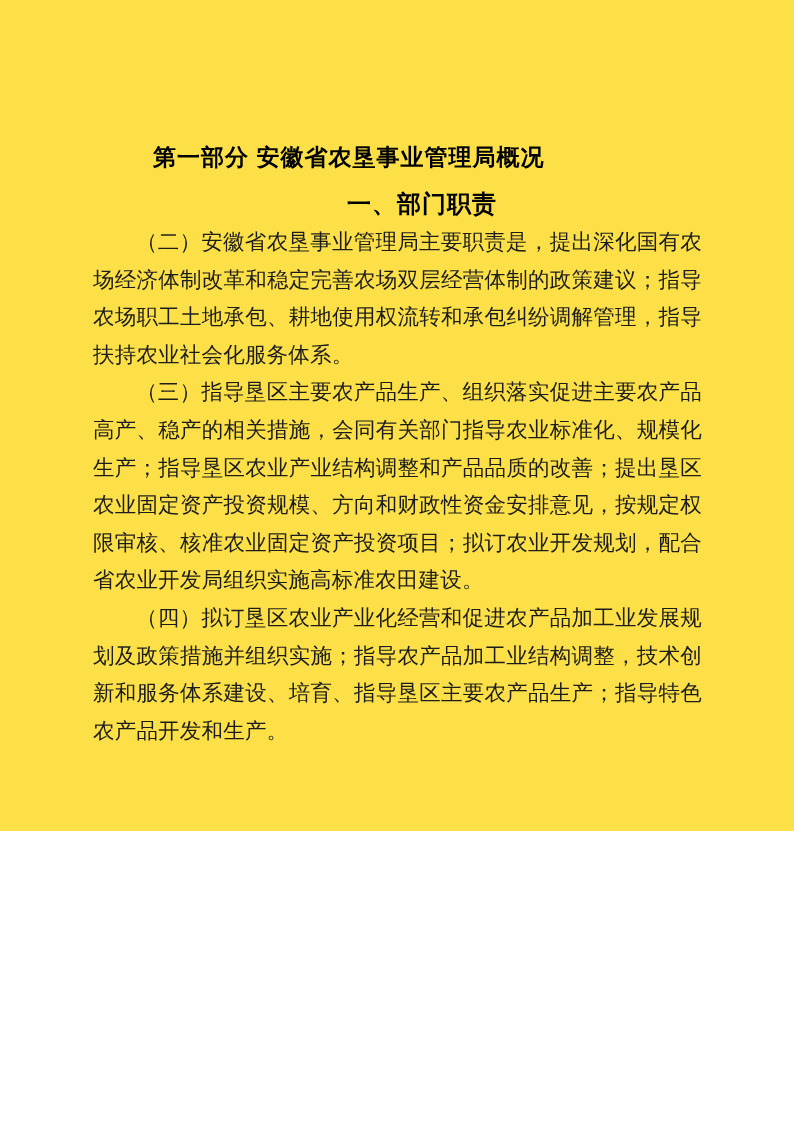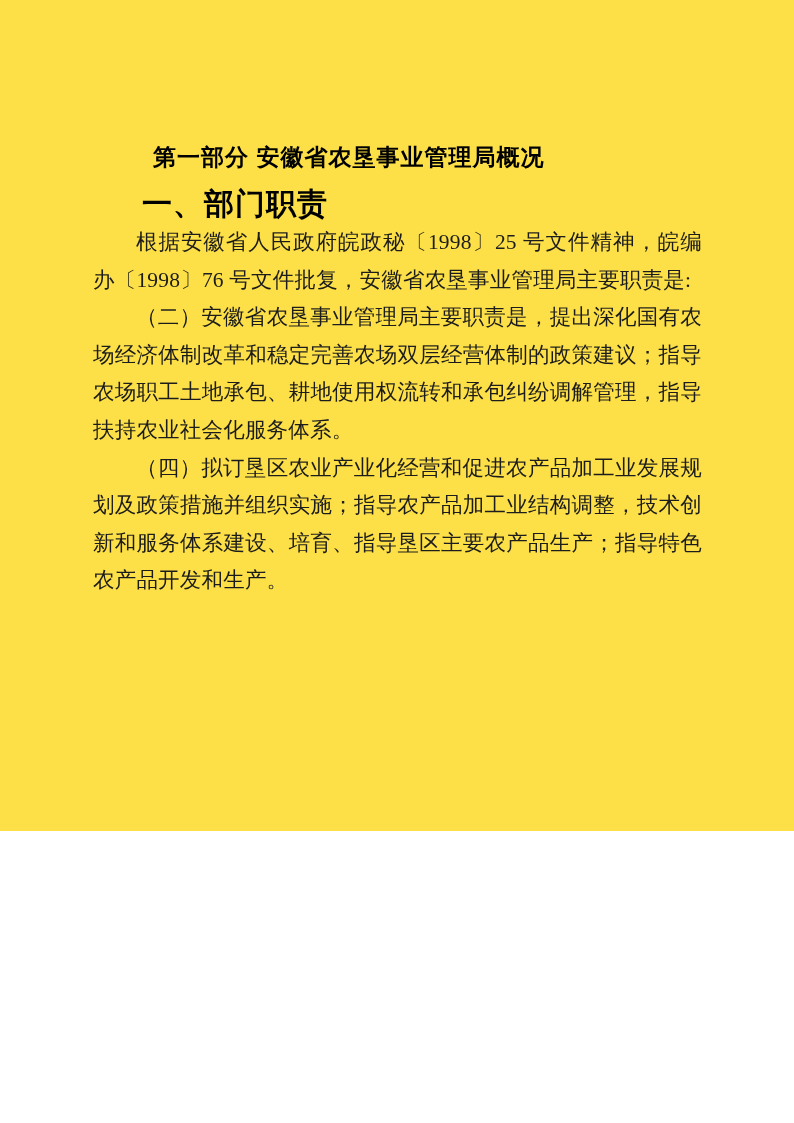--- a/index.html
+++ b/index.html
@@ -31,24 +31,25 @@
     line-height: 24px;
     color: #000000;
     letter-spacing: 1px;
     white-space: nowrap;
   }
   .section-heading {
     margin: 23px 0 0 0;
     padding-left: 49px;
     font-family: Liberation Sans, sans-serif;
     font-weight: 700;
-    font-size: 30px;
+    font-size: 24px;
     line-height: 24px;
     color: #000000;
     letter-spacing: 1px;
+    text-align: center;
   }
   .body-text {
     margin-top: 8px;
   }
   .body-text p {
     margin: 0;
     font-size: 21.5px;
     line-height: 37.6px;
     letter-spacing: 0.2px;
     text-align: justify;
@@ -65,19 +66,19 @@
   }
 </style>
 </head>
 <body>
 
 <div class="page">
   <div class="content">
     <h1 class="doc-title">第一部分 安徽省农垦事业管理局概况</h1>
     <h2 class="section-heading">一、部门职责</h2>
     <div class="body-text">
-      <p>根据安徽省人民政府皖政秘〔1998〕25 号文件精神，皖编办〔1998〕76 号文件批复，安徽省农垦事业管理局主要职责是:</p>
       <p>（二）安徽省农垦事业管理局主要职责是，提出深化国有农场经济体制改革和稳定完善农场双层经营体制的政策建议；指导农场职工土地承包、耕地使用权流转和承包纠纷调解管理，指导扶持农业社会化服务体系。</p>
+      <p>（三）指导垦区主要农产品生产、组织落实促进主要农产品高产、稳产的相关措施，会同有关部门指导农业标准化、规模化生产；指导垦区农业产业结构调整和产品品质的改善；提出垦区农业固定资产投资规模、方向和财政性资金安排意见，按规定权限审核、核准农业固定资产投资项目；拟订农业开发规划，配合省农业开发局组织实施高标准农田建设。</p>
       <p>（四）拟订垦区农业产业化经营和促进农产品加工业发展规划及政策措施并组织实施；指导农产品加工业结构调整，技术创新和服务体系建设、培育、指导垦区主要农产品生产；指导特色农产品开发和生产。</p>
     </div>
   </div>
   <div class="page-number">−4−</div>
 </div>
 
 </body></html>

